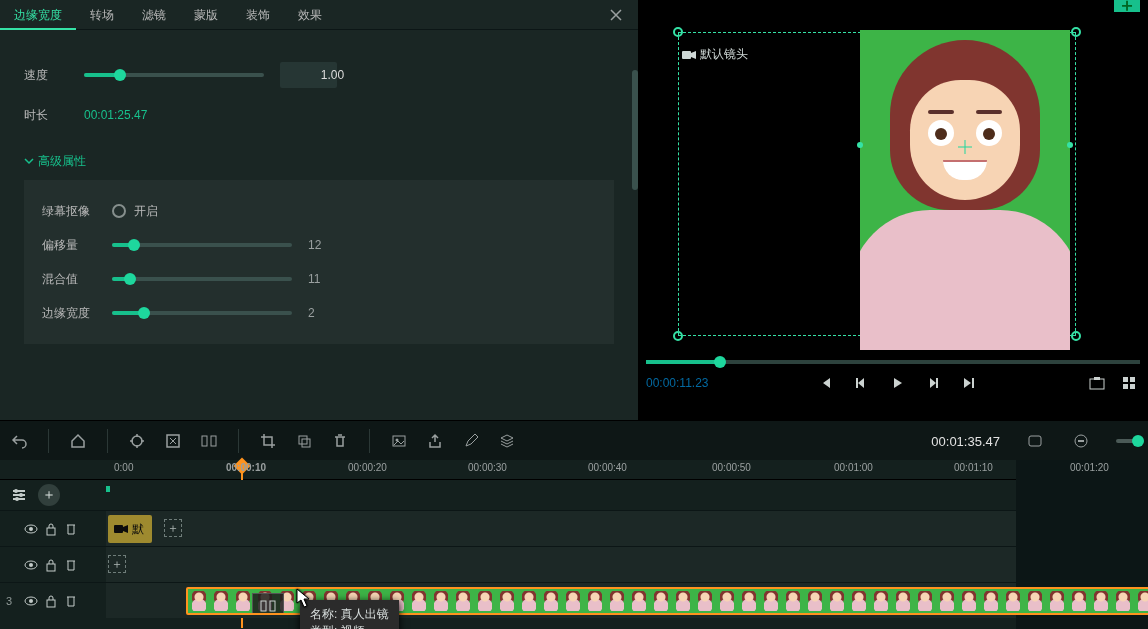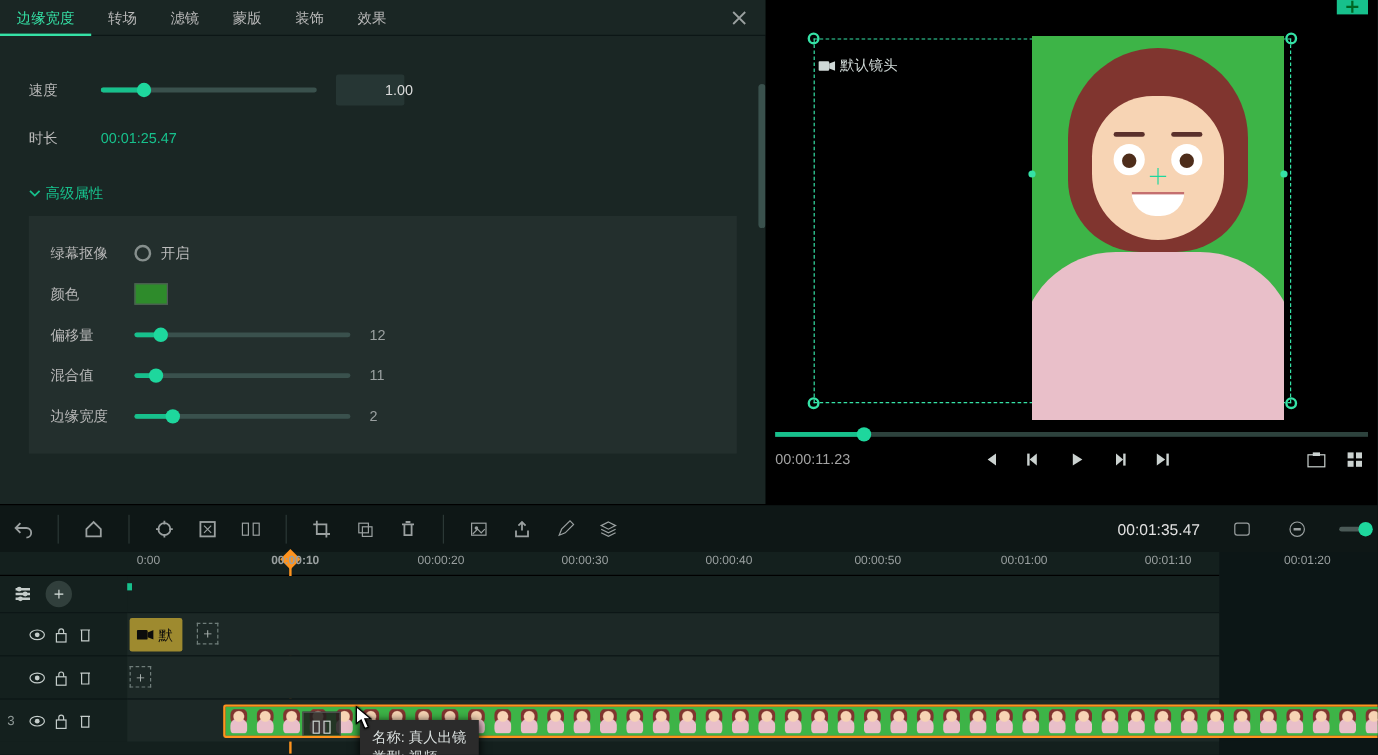--- a/index.html
+++ b/index.html
@@ -66,21 +66,21 @@
   .brow { position:absolute; width:26px; height:4px; background:#5b302b; top:30px; border-radius:2px;}
   .brow.l{left:18px;} .brow.r{right:18px;}
   .mouth { position:absolute; left:50%; transform:translateX(-50%); top:80px; width:44px; height:20px; background:#fff; border-radius:0 0 22px 22px; border-top:2px solid #c46f6f;}
   .shirt { position:absolute; bottom:0; left:50%; transform:translateX(-50%); width:230px; height:140px; background:#e9bfc9; border-radius:80px 80px 0 0;}
 
   .play-scrub { position:relative; margin:12px 8px 0 8px; height:4px; background:#2d423d;}
   .play-scrub .fill{ position:absolute;height:4px;background:#17c08c;}
   .play-scrub .knob{position:absolute;top:-4px;width:12px;height:12px;border-radius:50%;background:#1ed79d; transform:translateX(-50%);}
 
   .transport { display:flex; align-items:center; margin:8px 8px 0 8px;}
-  .transport .tc { color:#a3a3a3; flex:0 0 auto; }
+  .transport .tc { color:#0369a1; flex:0 0 auto; }
   .transport .ctrls { margin-left:auto; margin-right:auto; display:flex; gap:14px; }
   .ic-btn { width:22px; height:22px; display:flex; align-items:center; justify-content:center; color:#cbd2d0; cursor:pointer;}
   .right-ctrls { display:flex; gap:10px; }
   svg { display:block; }
 
   .corner-add { position:absolute; right:8px; top:-8px; width:26px; height:26px; background:#17c08c; border-radius:4px; display:flex;align-items:center;justify-content:center; color:#062; font-size:18px; font-weight:bold;}
 
   
   .toolbar-row .left { position:absolute; left:8px; top:0; height:40px; display:flex; align-items:center; gap:14px;}
   .toolbar-row .sep { width:1px; height:24px; background:#2b3836; margin:0 4px;}
@@ -168,24 +168,20 @@
           </svg>
       </span>
       <span>高级属性</span>
     </div>
 
     <div class="panel-inset">
       <div class="row">
         <span class="lbl" style="width:70px">绿幕抠像</span>
         <span class="radio"></span>
         <span>开启</span>
-      </div>
-      <div class="row">
-        <span class="lbl" style="width:70px">颜色</span>
-        <span class="swatch" style="background:#2e8b2b"></span>
       </div>
       <div class="row">
         <span class="lbl" style="width:70px">偏移量</span>
         <div class="slider">
           <div class="fill" style="width:12%"></div>
           <div class="knob" style="left:12%"></div>
         </div>
         <span class="valtxt">12</span>
       </div>
       <div class="row">

